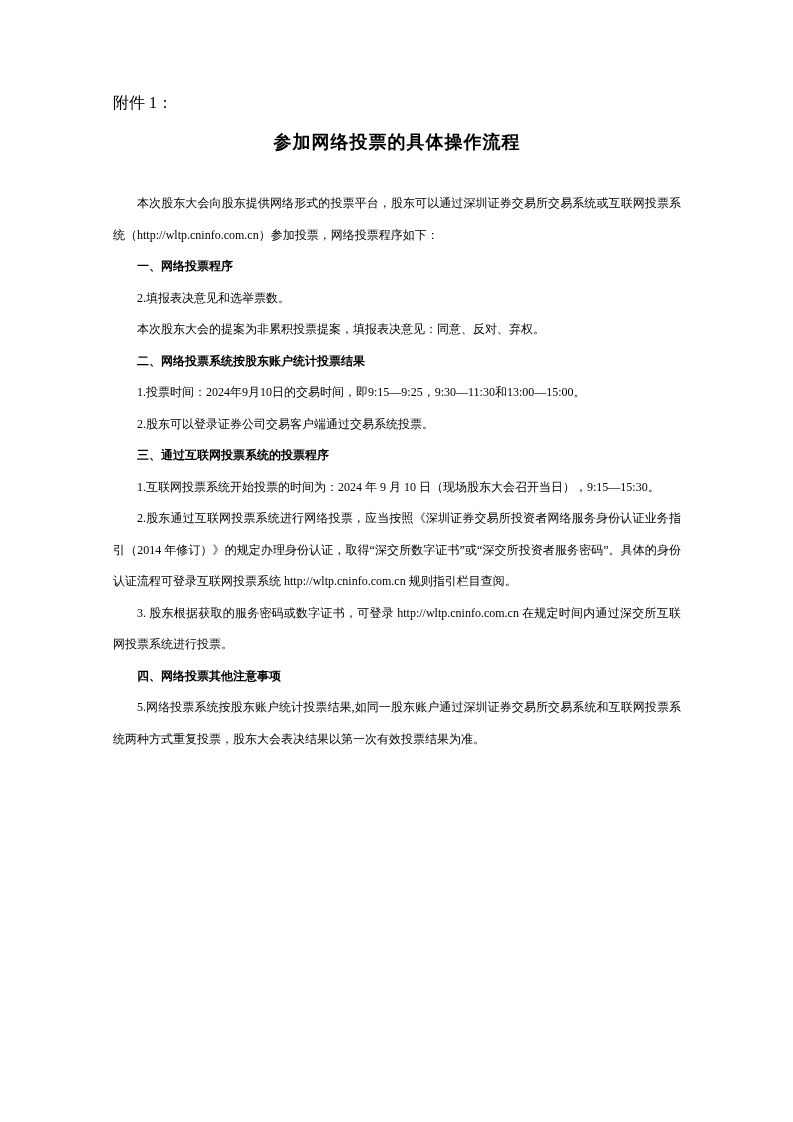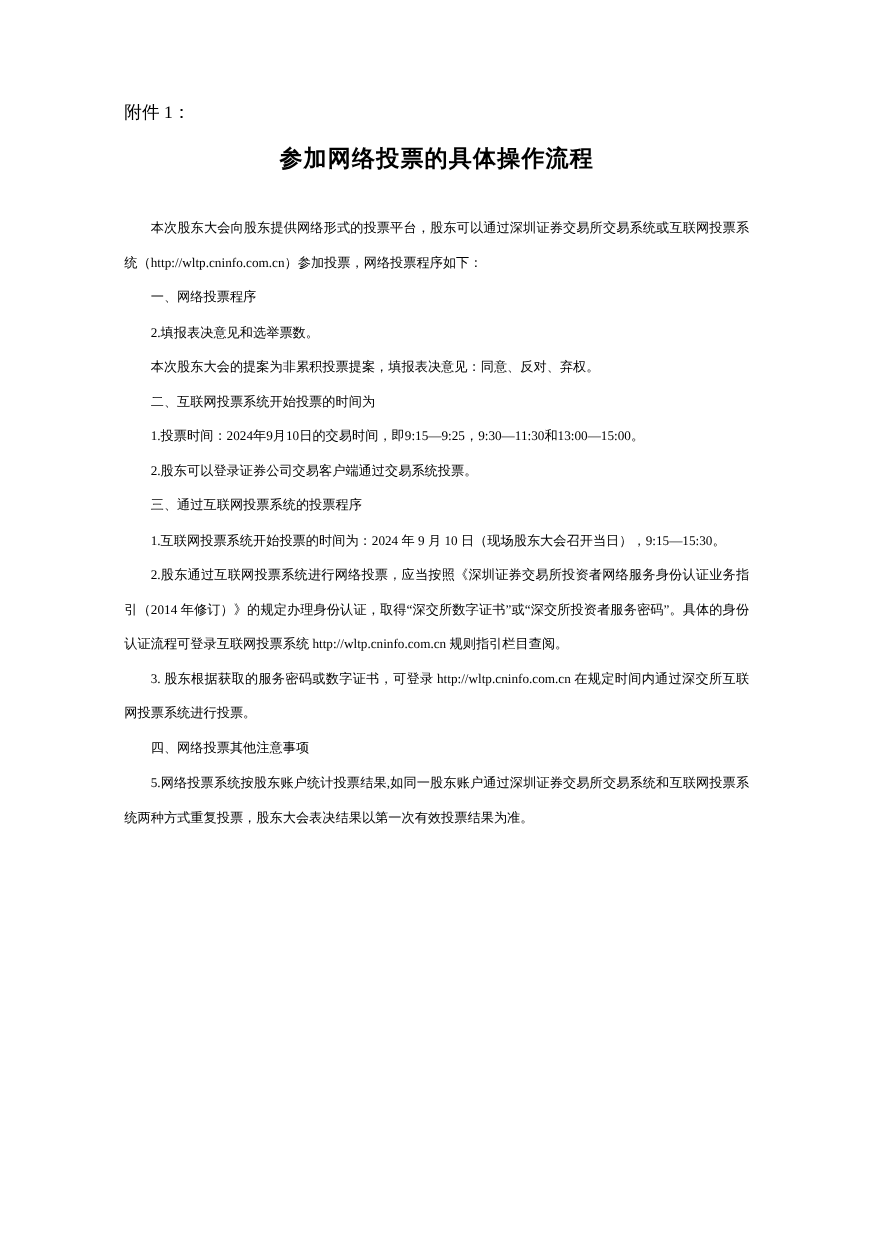--- a/index.html
+++ b/index.html
@@ -18,50 +18,50 @@
     font-family: "Liberation Serif", "DejaVu Serif", serif;
     color: #000000;
     overflow: hidden;
   }
   .attachment {
     font-size: 16px;
     line-height: 30px;
     margin: 0 0 12px 0;
   }
   .doc-title {
-    font-size: 21px;
+    font-size: 18px;
     font-weight: bold;
     text-align: center;
     margin: 6px 0 34px 0;
     letter-spacing: 1px;
   }
   p.body, p.heading {
     font-size: 12px;
     line-height: 31.5px;
     margin: 0;
     text-indent: 2em;
     text-align: justify;
   }
   p.heading {
-    font-weight: normal;
+    font-weight: bold;
     text-align: left;
   }
 </style>
 </head>
 <body>
 
 <div class="page">
   <p class="attachment">附件 1：</p>
   <h1 class="doc-title">参加网络投票的具体操作流程</h1>
 
   <p class="body">本次股东大会向股东提供网络形式的投票平台，股东可以通过深圳证券交易所交易系统或互联网投票系统（http://wltp.cninfo.com.cn）参加投票，网络投票程序如下：</p>
   <p class="heading">一、网络投票程序</p>
   <p class="body">2.填报表决意见和选举票数。</p>
   <p class="body">本次股东大会的提案为非累积投票提案，填报表决意见：同意、反对、弃权。</p>
-  <p class="heading">二、互联网投票系统开始投票的时间为</p>
+  <p class="heading">二、网络投票系统按股东账户统计投票结果</p>
   <p class="body">1.投票时间：2024年9月10日的交易时间，即9:15—9:25，9:30—11:30和13:00—15:00。</p>
   <p class="body">2.股东可以登录证券公司交易客户端通过交易系统投票。</p>
   <p class="heading">三、通过互联网投票系统的投票程序</p>
   <p class="body">1.互联网投票系统开始投票的时间为：2024 年 9 月 10 日（现场股东大会召开当日），9:15—15:30。</p>
   <p class="body">2.股东通过互联网投票系统进行网络投票，应当按照《深圳证券交易所投资者网络服务身份认证业务指引（2014 年修订）》的规定办理身份认证，取得“深交所数字证书”或“深交所投资者服务密码”。具体的身份认证流程可登录互联网投票系统 http://wltp.cninfo.com.cn 规则指引栏目查阅。</p>
   <p class="body">3. 股东根据获取的服务密码或数字证书，可登录 http://wltp.cninfo.com.cn 在规定时间内通过深交所互联网投票系统进行投票。</p>
   <p class="heading">四、网络投票其他注意事项</p>
   <p class="body">5.网络投票系统按股东账户统计投票结果,如同一股东账户通过深圳证券交易所交易系统和互联网投票系统两种方式重复投票，股东大会表决结果以第一次有效投票结果为准。</p>
 </div>
 

